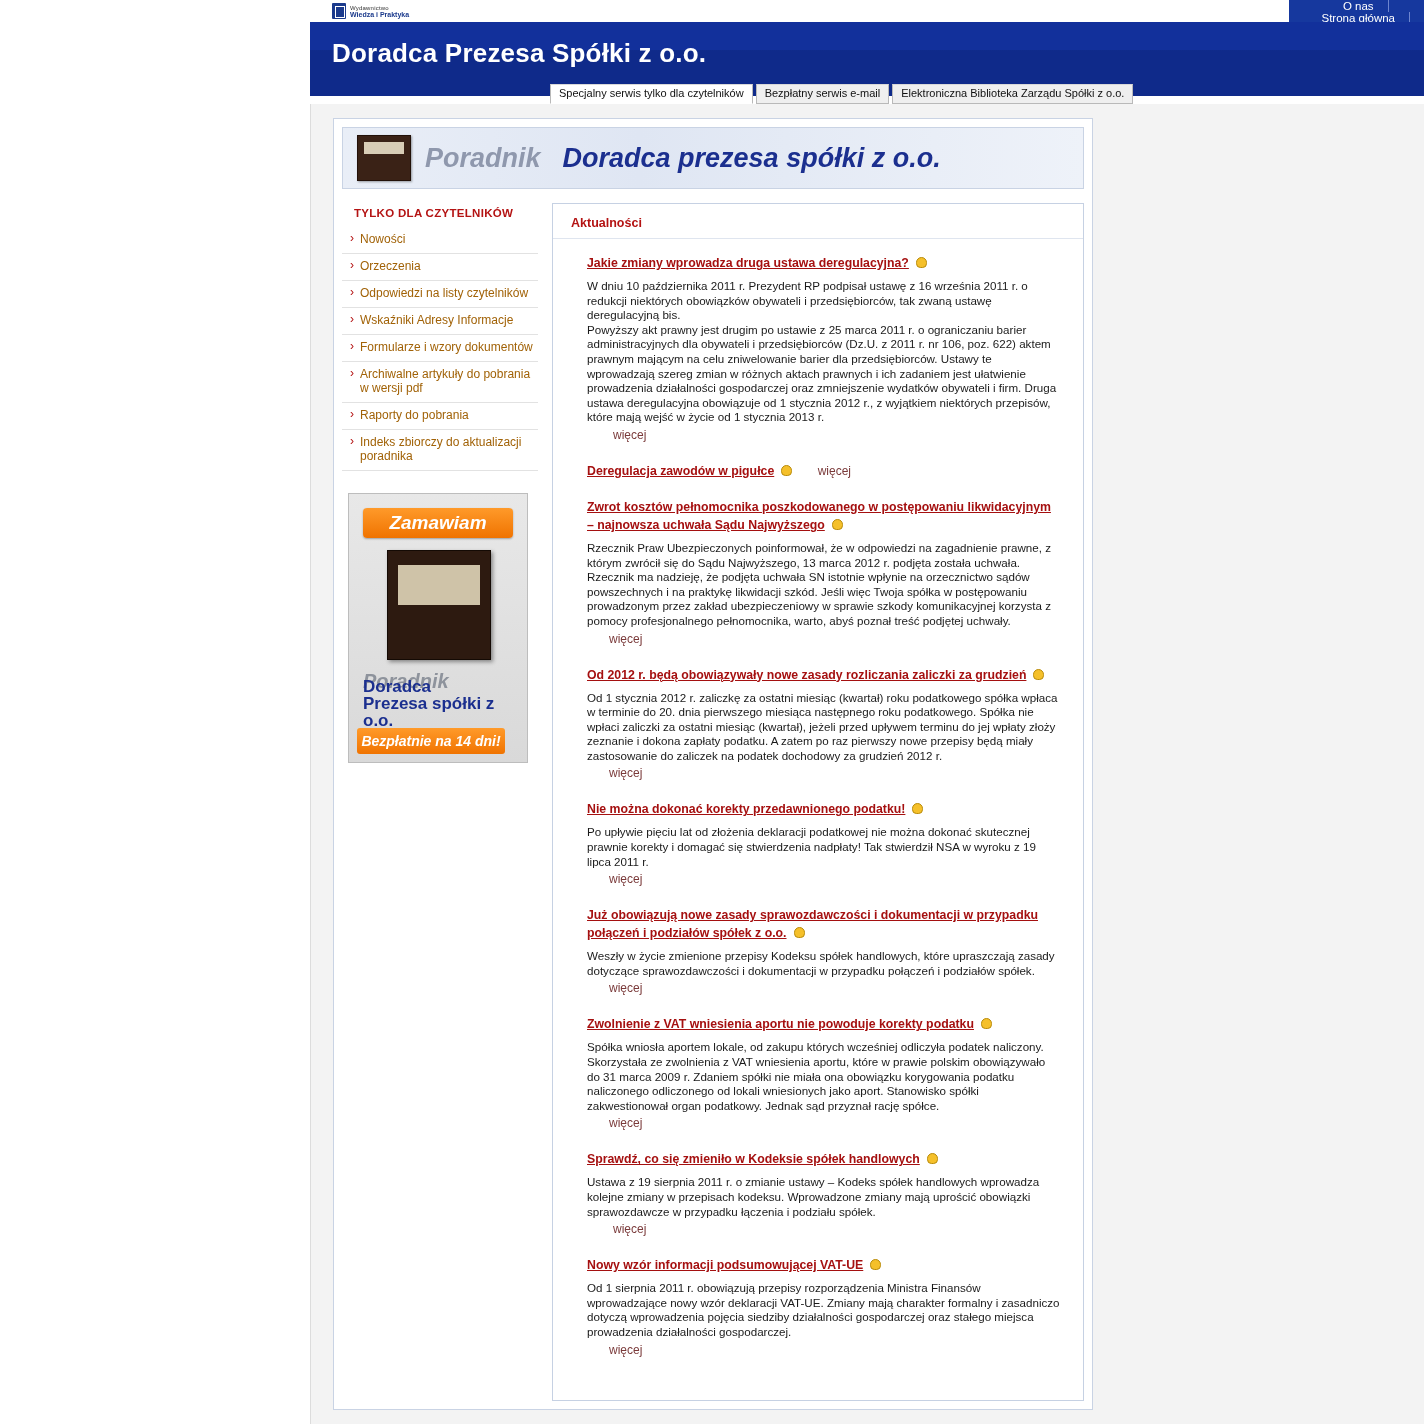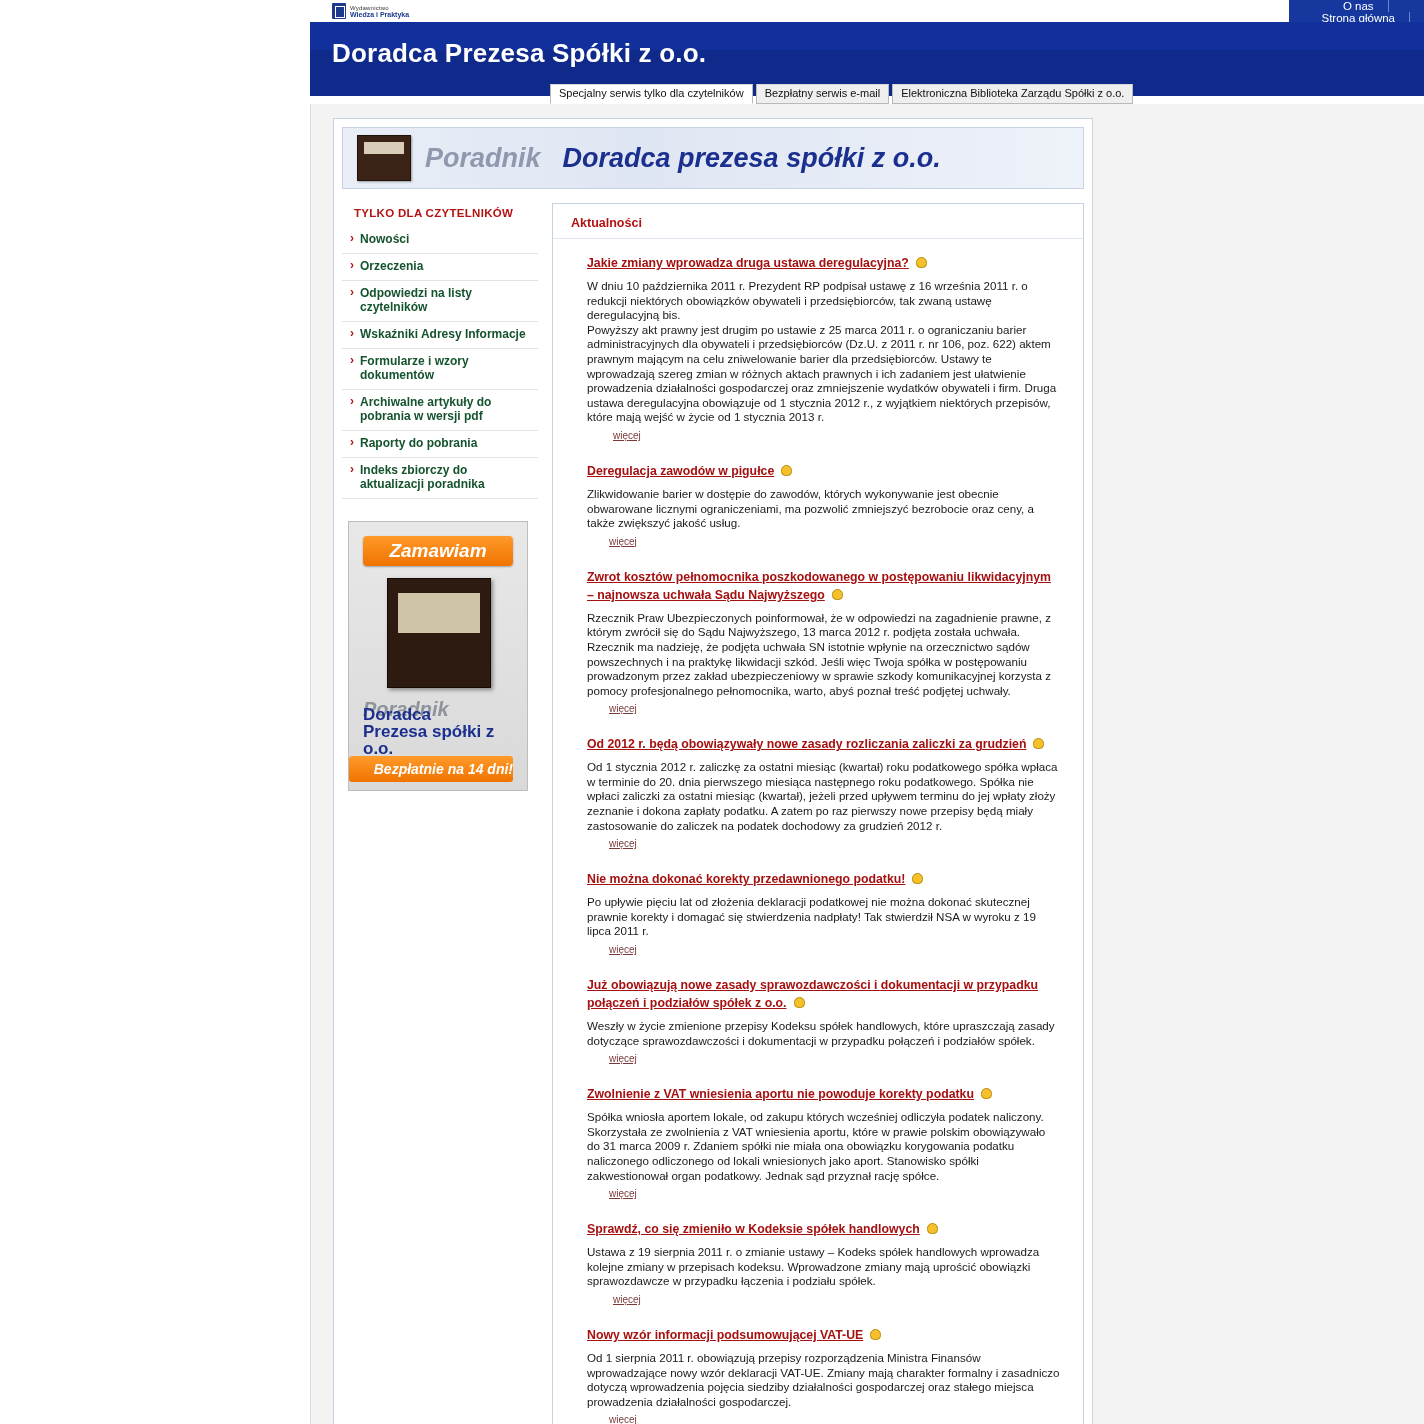--- a/index.html
+++ b/index.html
@@ -174,22 +174,22 @@
   .sidebar { width: 196px; flex: 0 0 196px; }
   .sb-title {
     color: #b41313;
     font-size: 11.5px;
     font-weight: bold;
     letter-spacing: .3px;
     padding: 4px 0 8px 12px;
   }
   .sb-item {
     font-size: 12px;
-    color: #14532d;
-    font-weight: bold;
+    color: #a16207;
+    font-weight: normal;
     padding: 5px 4px 7px 18px;
     border-bottom: 1px solid #e2e2e2;
     position: relative;
     line-height: 14px;
     cursor: pointer;
   }
   .sb-item:before {
     content: "›";
     position: absolute;
     left: 8px; top: 4px;
@@ -235,26 +235,26 @@
   .promo .p1 {
     position:absolute; left:14px; top:176px;
     font-size: 20px; font-style: italic; font-weight: bold;
     color:#8e939c;
   }
   .promo .p2 {
     position:absolute; left:14px; top:184px;
     font-size: 17px; font-weight: bold; color:#1b2f8f; line-height:17px;
   }
   .promo .p3 {
-    position:absolute; left:0; bottom:8px;
-    width:164px; height:26px;
+    position:absolute; left:8px; bottom:8px;
+    width:148px; height:26px;
     background: linear-gradient(180deg,#ff9a2a 0%, #f07300 100%);
     border-radius:3px;
     color:#fff; font-size:14px; font-weight:bold; font-style:italic;
-    text-align:right; line-height:26px;
+    text-align:center; line-height:26px;
   }
 
   
   .main {
     flex: 1;
     border: 1px solid #c6d1e3;
     background: #ffffff;
     min-height: 1180px;
   }
   .main-h {
@@ -292,23 +292,22 @@
     border-radius:50% 50% 40% 40%;
   }
   .art-body {
     font-size: 11.6px;
     color: #1a1a1a;
     line-height: 14.6px;
     margin-top: 8px;
     text-align: left;
   }
   .more {
-    font-size: 10px;
+    font-size: 12px;
     color: #7a3a3a;
-    text-decoration: underline;
     margin-left: 26px;
     cursor: pointer;
   }
   .inline-more { display:inline; margin-left: 22px; }
 </style>
 </head>
 <body>
 
 <div class="topbar">
   <div class="logo-box">
@@ -377,21 +376,20 @@
 
           <div class="art">
             <span class="art-title">Jakie zmiany wprowadza druga ustawa deregulacyjna?</span><span class="bell"></span>
             <div class="art-body" style="white-space:pre-line">W dniu 10 października 2011 r. Prezydent RP podpisał ustawę z 16 września 2011 r. o redukcji niektórych obowiązków obywateli i przedsiębiorców, tak zwaną ustawę deregulacyjną bis.
 Powyższy akt prawny jest drugim po ustawie z 25 marca 2011 r. o ograniczaniu barier administracyjnych dla obywateli i przedsiębiorców (Dz.U. z 2011 r. nr 106, poz. 622) aktem prawnym mającym na celu zniwelowanie barier dla przedsiębiorców. Ustawy te wprowadzają szereg zmian w różnych aktach prawnych i ich zadaniem jest ułatwienie prowadzenia działalności gospodarczej oraz zmniejszenie wydatków obywateli i firm. Druga ustawa deregulacyjna obowiązuje od 1 stycznia 2012 r., z wyjątkiem niektórych przepisów, które mają wejść w życie od 1 stycznia 2013 r.</div>
             <span class="more">więcej</span>
           </div>
 
           <div class="art">
             <span class="art-title">Deregulacja zawodów w pigułce</span><span class="bell"></span>
-            <div class="art-body">Zlikwidowanie barier w dostępie do zawodów, których wykonywanie jest obecnie obwarowane licznymi ograniczeniami, ma pozwolić zmniejszyć bezrobocie oraz ceny, a także zwiększyć jakość usług.</div>
             <span class="more inline-more">więcej</span>
           </div>
 
           <div class="art">
             <span class="art-title">Zwrot kosztów pełnomocnika poszkodowanego w postępowaniu likwidacyjnym – najnowsza uchwała Sądu Najwyższego</span><span class="bell"></span>
             <div class="art-body">Rzecznik Praw Ubezpieczonych poinformował, że w odpowiedzi na zagadnienie prawne, z którym zwrócił się do Sądu Najwyższego, 13 marca 2012 r. podjęta została uchwała. Rzecznik ma nadzieję, że podjęta uchwała SN istotnie wpłynie na orzecznictwo sądów powszechnych i na praktykę likwidacji szkód. Jeśli więc Twoja spółka w postępowaniu prowadzonym przez zakład ubezpieczeniowy w sprawie szkody komunikacyjnej korzysta z pomocy profesjonalnego pełnomocnika, warto, abyś poznał treść podjętej uchwały.</div>
             <span class="more inline-more">więcej</span>
           </div>
 
           <div class="art">

